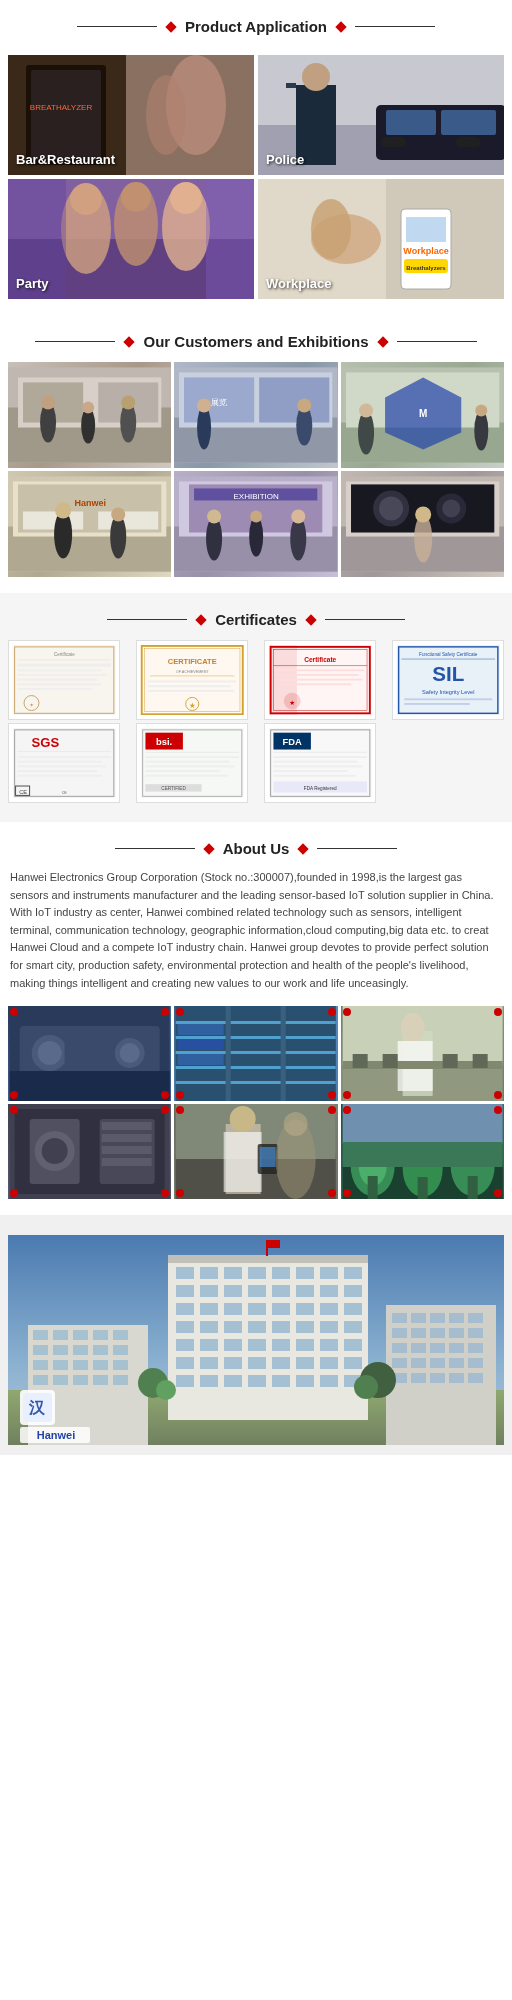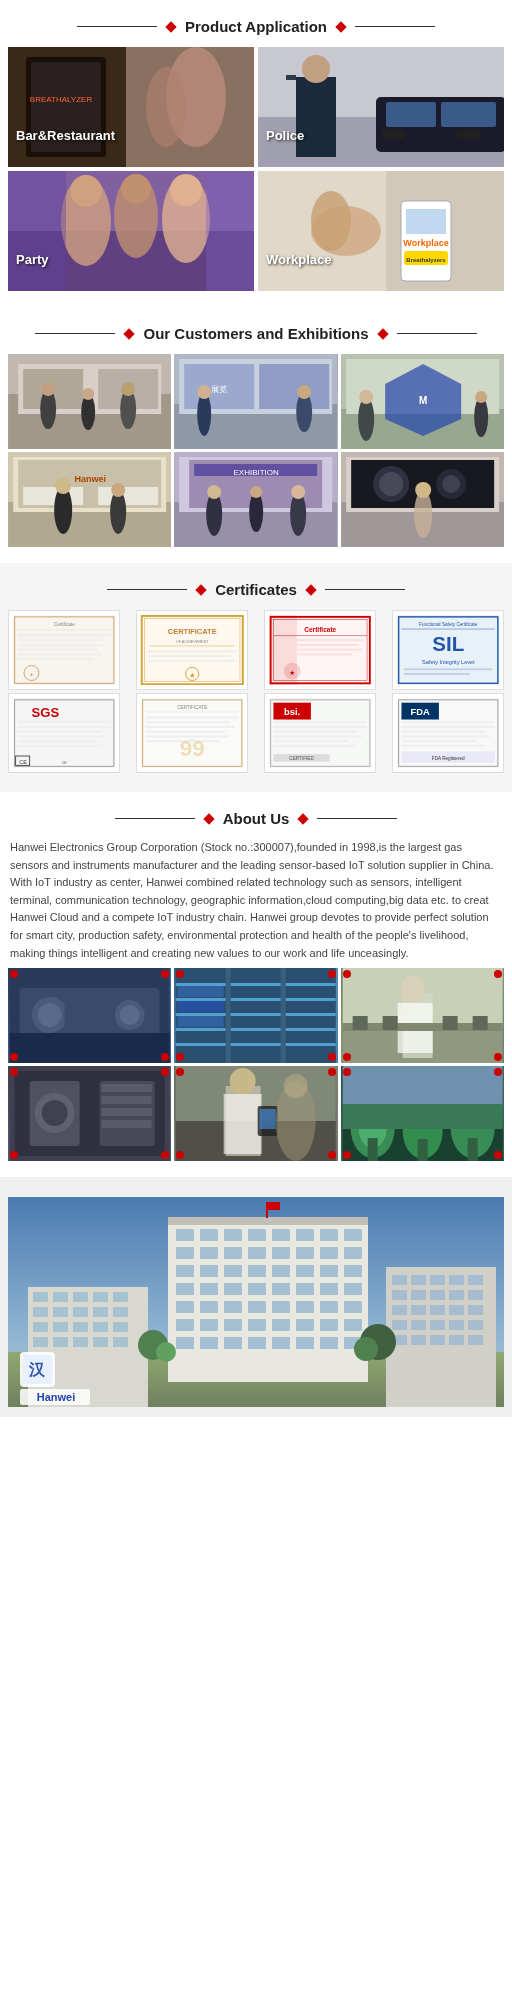--- a/index.html
+++ b/index.html
@@ -39,30 +39,31 @@
     }
 
     
     .product-application {
       padding: 0 8px 16px;
     }
     .app-grid {
       display: grid;
       grid-template-columns: 1fr 1fr;
       gap: 4px;
+      margin-top: 8px;
     }
     .app-item {
       position: relative;
       height: 120px;
       overflow: hidden;
       background: #888;
     }
     .app-item .label {
       position: absolute;
-      bottom: 24px;
+      bottom: 8px;
       left: 8px;
       color: white;
       font-size: 13px;
       font-weight: bold;
       text-shadow: 1px 1px 3px rgba(0,0,0,0.8);
     }
 
     
     .img-bar { background: linear-gradient(135deg, #b0a090 0%, #706050 40%, #908070 70%, #c0b0a0 100%); }
     .img-party { background: linear-gradient(135deg, #7090b0 0%, #9070a0 40%, #b0a070 70%, #8090c0 100%); }
@@ -72,21 +73,21 @@
     
     .customers-section {
       padding: 0 8px 16px;
     }
     .customers-grid {
       display: grid;
       grid-template-columns: 1fr 1fr 1fr;
       gap: 3px;
     }
     .customer-item {
-      height: 95px;
+      height: 106px;
       background: #888;
       overflow: hidden;
     }
     .c1 { background: linear-gradient(135deg, #c8c0b8 0%, #a89888 50%, #d0c8c0 100%); }
     .c2 { background: linear-gradient(135deg, #b0b8c8 0%, #8898a8 50%, #c0c8d0 100%); }
     .c3 { background: linear-gradient(135deg, #b8c0b0 0%, #98a890 50%, #c8d0c8 100%); }
     .c4 { background: linear-gradient(135deg, #d0c8b0 0%, #b0a890 50%, #e0d8c0 100%); }
     .c5 { background: linear-gradient(135deg, #b8b0c8 0%, #9890a8 50%, #c8c0d8 100%); }
     .c6 { background: linear-gradient(135deg, #c0b8b0 0%, #a09898 50%, #d0c8c0 100%); }
 
@@ -112,21 +113,21 @@
     }
 
     
     .about-section {
       padding: 0 8px 16px;
     }
     .about-text {
       font-size: 11px;
       line-height: 1.6;
       color: #444;
-      margin-bottom: 6px;
+      margin-bottom: 14px;
       padding: 0 2px;
     }
     .about-photos-top {
       display: grid;
       grid-template-columns: 1fr 1fr 1fr;
       gap: 3px;
       margin-bottom: 3px;
     }
     .about-photos-bottom {
       display: grid;
@@ -477,36 +478,20 @@
           <rect x="5" y="35" width="90" height="2" fill="#eee"></rect>
           <rect x="5" y="40" width="95" height="2" fill="#eee"></rect>
           <rect x="5" y="45" width="85" height="2" fill="#eee"></rect>
           <rect x="5" y="50" width="90" height="2" fill="#eee"></rect>
           <text x="55" y="70" fill="#666" font-size="4" text-anchor="middle">CE</text>
           <rect x="3" y="62" width="15" height="10" fill="none" stroke="#444" stroke-width="1"></rect>
           <text x="11" y="70" fill="#444" font-size="6" text-anchor="middle">CE</text>
         </svg>
       </div>
 
-      <div class="cert-item">
-        <svg width="95%" height="90%" viewBox="0 0 110 75">
-          <rect width="110" height="75" fill="#fafaf8"></rect>
-          <rect x="2" y="2" width="106" height="71" fill="none" stroke="#c8a060" stroke-width="1"></rect>
-          <text x="55" y="12" fill="#888" font-size="5" text-anchor="middle">CERTIFICATE</text>
-          <line x1="5" y1="15" x2="105" y2="15" stroke="#ddd" stroke-width="0.5"></line>
-          <rect x="5" y="20" width="100" height="2" fill="#eee"></rect>
-          <rect x="5" y="25" width="90" height="2" fill="#eee"></rect>
-          <rect x="5" y="30" width="95" height="2" fill="#eee"></rect>
-          <rect x="5" y="35" width="85" height="2" fill="#eee"></rect>
-          <rect x="5" y="40" width="90" height="2" fill="#eee"></rect>
-          <rect x="5" y="45" width="80" height="2" fill="#eee"></rect>
-
-          <text x="55" y="62" fill="#d4a030" font-size="24" text-anchor="middle" opacity="0.3" font-weight="bold">99</text>
-        </svg>
-      </div>
 
       <div class="cert-item">
         <svg width="95%" height="90%" viewBox="0 0 110 75">
           <rect width="110" height="75" fill="#f5f8f5"></rect>
           <rect x="2" y="2" width="106" height="71" fill="none" stroke="#aaa" stroke-width="1"></rect>
 
           <rect x="5" y="5" width="40" height="18" fill="#cc0000"></rect>
           <text x="25" y="18" fill="white" font-size="10" text-anchor="middle" font-weight="bold">bsi.</text>
           <line x1="5" y1="26" x2="105" y2="26" stroke="#ddd" stroke-width="0.5"></line>
           <rect x="5" y="30" width="100" height="2" fill="#eee"></rect>

